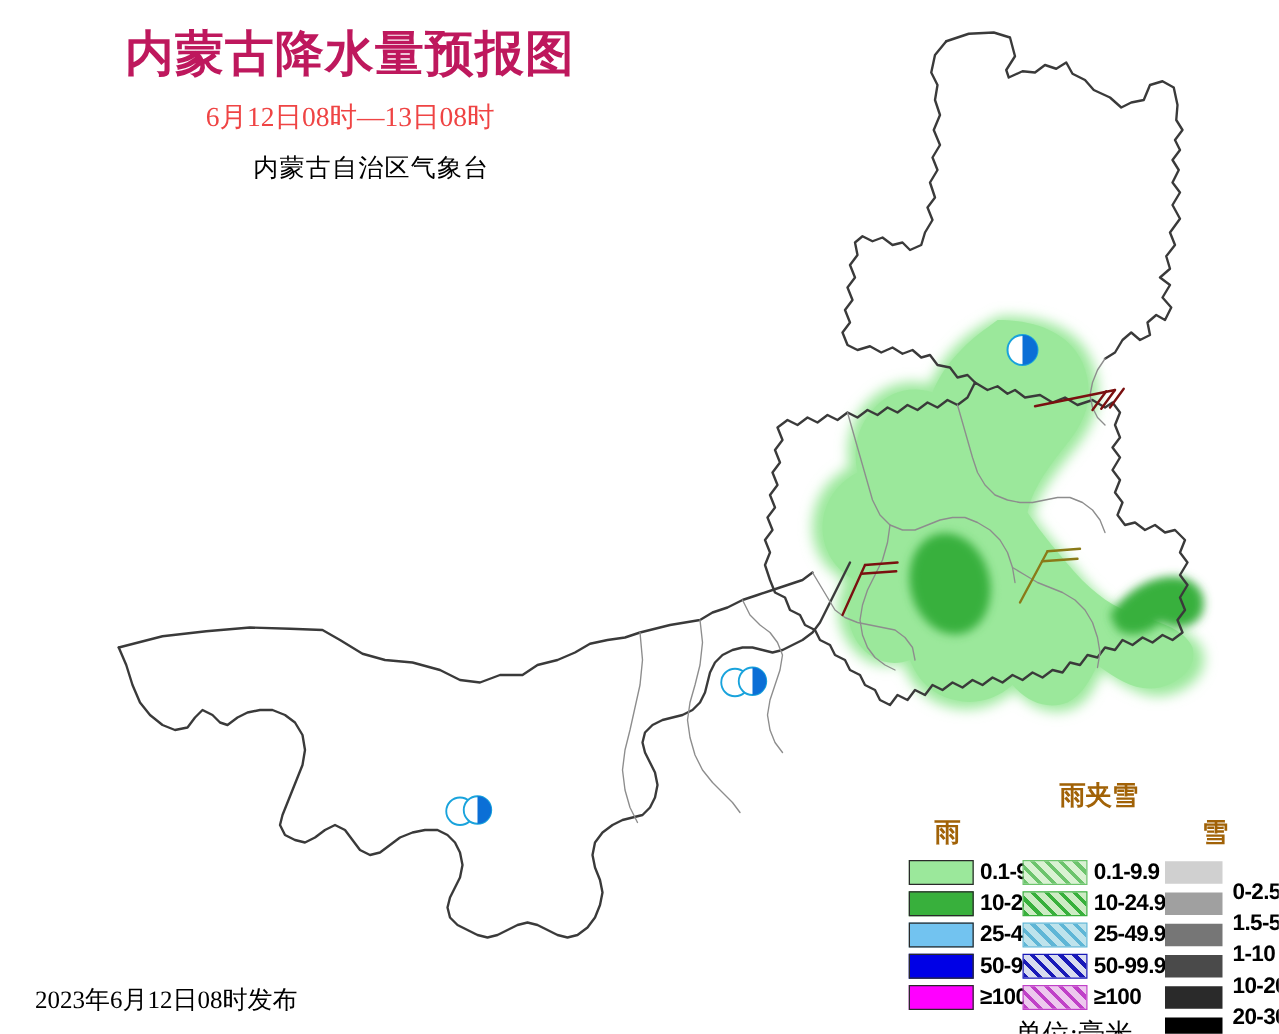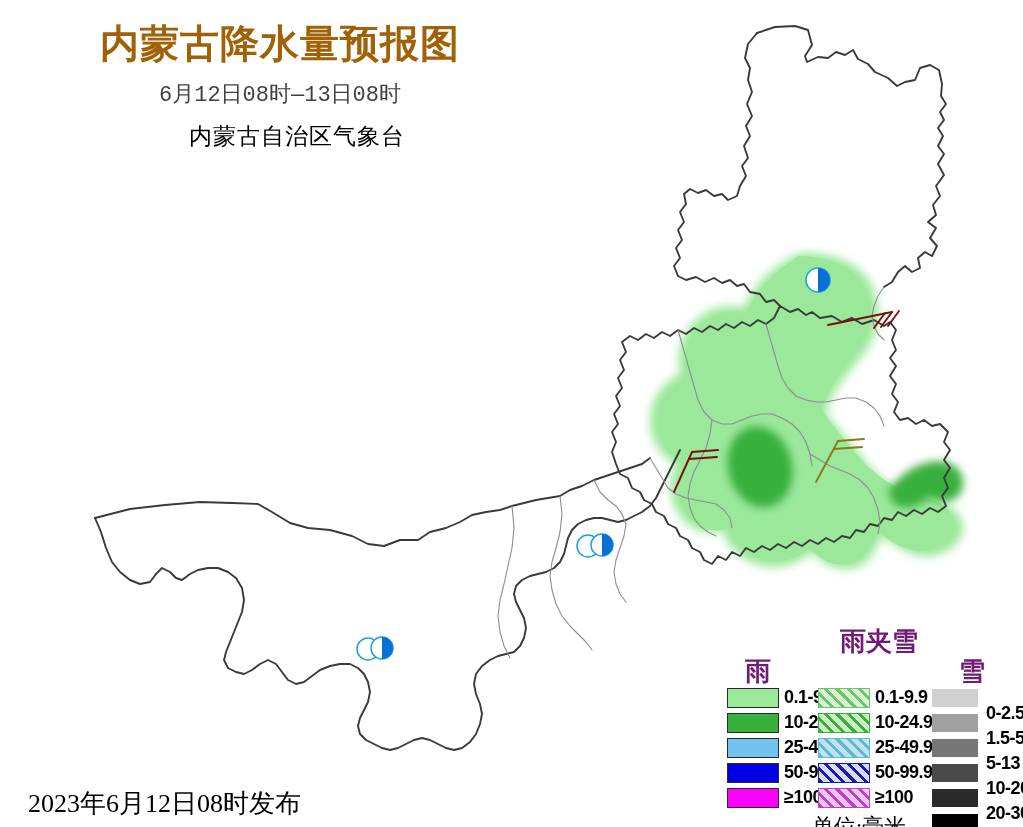--- a/index.html
+++ b/index.html
@@ -22,33 +22,32 @@
     top: 22px;
     width: 560px;
     text-align: center;
     user-select: none;
   }
   #map-title {
     font-size: 39px;
     font-weight: bold;
     letter-spacing: 1px;
     line-height: 1.15;
-    color: #a16207;
+    color: #be185d;
     font-family: "Liberation Serif", "DejaVu Serif", serif;
   }
   #title-period {
     margin-top: 12px;
     font-size: 22px;
-    color: #404040;
+    color: #ef4444;
     letter-spacing: 0px;
-    font-family: Liberation Mono, monospace;
   }
   #title-issuer {
     margin-top: 12px;
-    font-size: 23px;
+    font-size: 20px;
     color: #000;
     letter-spacing: 1px;
     padding-left: 34px;
   }
 
   
   #map-area {
     position: absolute;
     left: 0;
     top: 0;
@@ -59,43 +58,43 @@
     position: absolute;
     left: 0;
     top: 0;
   }
 
   
   #issue-footer {
     position: absolute;
     left: 28px;
     top: 786px;
-    font-size: 26px;
+    font-size: 20px;
     color: #000;
     letter-spacing: 0px;
     white-space: nowrap;
   }
 
   
   #legend {
     position: absolute;
     left: 726px;
     top: 624px;
     width: 296px;
     height: 200px;
     font-family: "Liberation Sans", "DejaVu Sans", sans-serif;
   }
 
   .legend-header {
     position: absolute;
     text-align: center;
-    font-size: 26px;
+    font-size: 21px;
     font-weight: bold;
-    color: #701a75;
-    font-family: Liberation Serif, serif;
+    color: #a16207;
+    font-family: Liberation Mono, monospace;
     white-space: nowrap;
     line-height: 1.08;
   }
   #hdr-rain  { left: 2px;   top: 34px; width: 60px; }
   #hdr-sleet { left: 78px;  top: 4px;  width: 150px; }
   #hdr-snow  { left: 216px; top: 34px; width: 60px; }
 
   .legend-rows {
     position: absolute;
   }
@@ -434,21 +433,21 @@
     <div class="legend-row">
       <div class="swatch swatch-snow" style="background: rgb(208, 208, 208);"></div>
       <div class="legend-label legend-label-snow">0-2.5</div>
     </div>
     <div class="legend-row">
       <div class="swatch swatch-snow" style="background: rgb(160, 160, 160);"></div>
       <div class="legend-label legend-label-snow">1.5-5</div>
     </div>
     <div class="legend-row">
       <div class="swatch swatch-snow" style="background: rgb(118, 118, 118);"></div>
-      <div class="legend-label legend-label-snow">5-13</div>
+      <div class="legend-label legend-label-snow">1-10</div>
     </div>
     <div class="legend-row">
       <div class="swatch swatch-snow" style="background: rgb(74, 74, 74);"></div>
       <div class="legend-label legend-label-snow">10-20</div>
     </div>
     <div class="legend-row">
       <div class="swatch swatch-snow" style="background: rgb(42, 42, 42);"></div>
       <div class="legend-label legend-label-snow">20-30</div>
     </div>
     <div class="legend-row">

